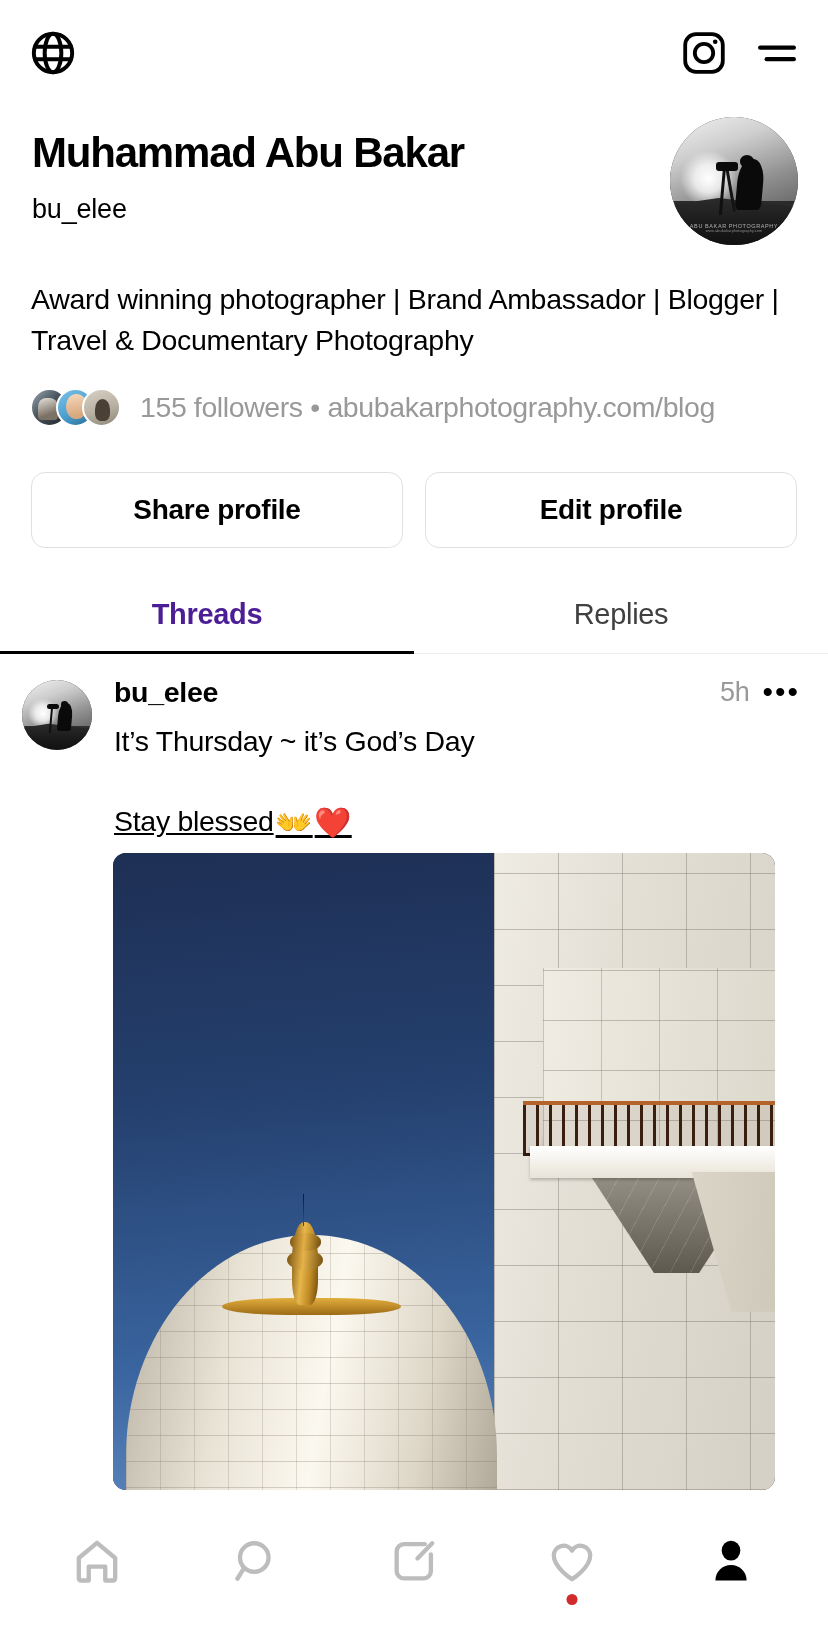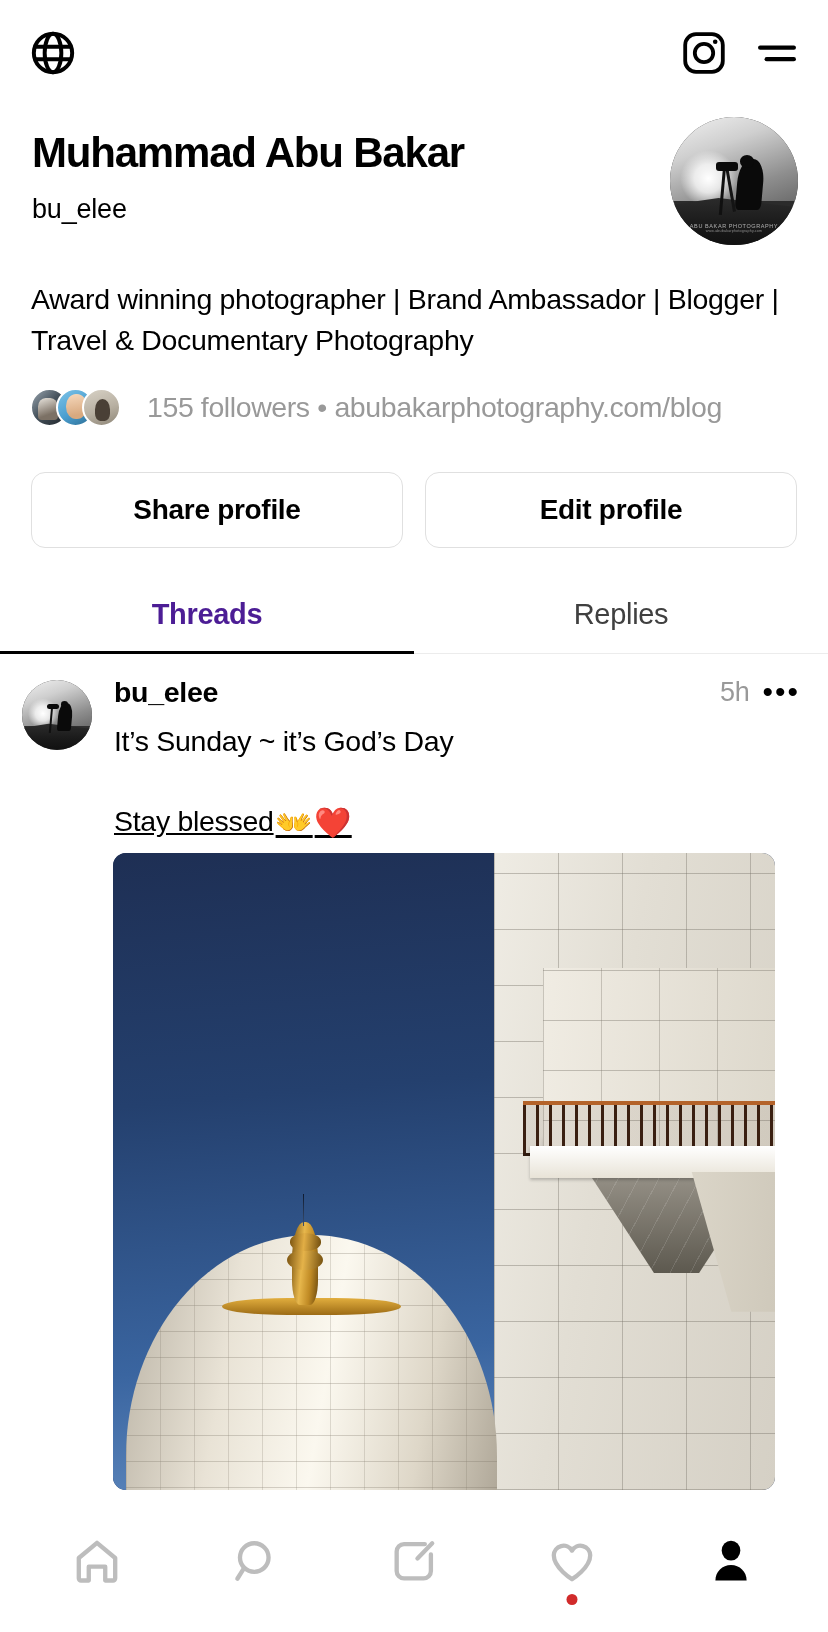--- a/index.html
+++ b/index.html
@@ -115,21 +115,21 @@
     font-size:28.5px;
     line-height:1.45;
     letter-spacing:-.3px;
     color:#000;
   }
 
   
   .meta-row{
     display:flex; align-items:center;
     padding:26px 4px 0 30px;
-    gap:8px;
+    gap:1px;
   }
   .facepile{ display:flex; align-items:center; position:relative; height:40px; }
   .facepile .f{
     width:39px;height:39px;border-radius:50%;
     border:2.5px solid #fff; overflow:hidden; position:relative;
     margin-left:-13px; flex:0 0 auto;
   }
   .facepile .f:first-child{ margin-left:0; }
   .f1{ background:linear-gradient(135deg,#9aa6b0 0%,#46525c 45%,#20262b 100%); }
   .f1::after{ content:""; position:absolute; left:18%;top:22%;width:55%;height:62%;
@@ -455,21 +455,21 @@
       <div class="av-head"></div>
     </div>
     <div class="post-body">
       <div class="post-row1">
         <span class="post-user">bu_elee</span>
         <span class="post-right">
           <span class="post-time">5h</span>
           <span class="post-menu">•••</span>
         </span>
       </div>
-      <div class="post-text">It’s Sunday ~ it’s God’s Day</div>
+      <div class="post-text">It’s Thursday ~ it’s God’s Day</div>
     </div>
   </div>
   <div class="post-text2">
     <span>Stay blessed </span>
     <span class="emoji">👐</span>
     <span class="emoji">❤️</span>
   </div>
 </div>
 
 <div class="photo-wrap">

